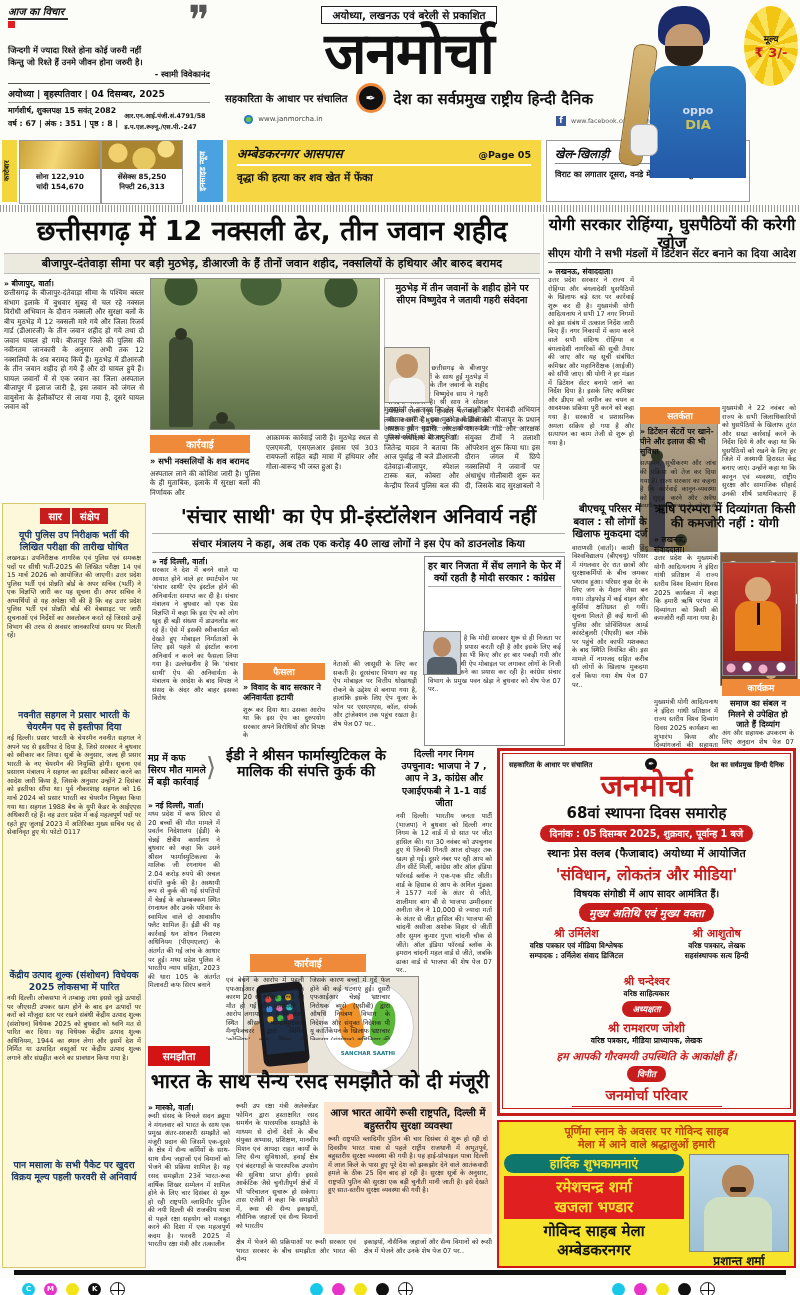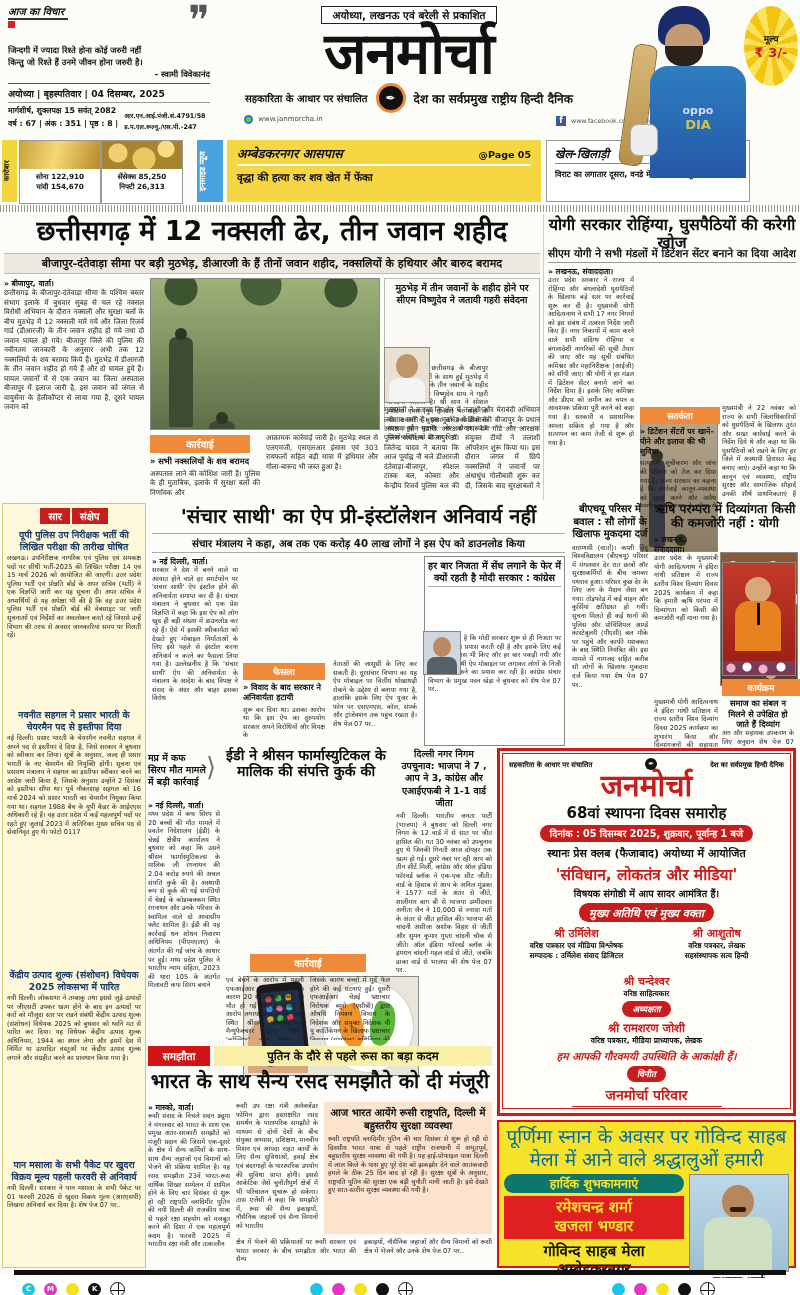--- a/index.html
+++ b/index.html
@@ -59,21 +59,21 @@
       </div>
     </div>
   </div>
 
   <div class="abs" style="left:214px;top:4px;width:390px;height:132px;text-align:center;">
     <div style="display:inline-block;border:1.5px solid #222;padding:1px 10px;font-size:10.5px;font-weight:800;background:#fff;">अयोध्या, लखनऊ एवं बरेली से प्रकाशित</div>
     <div style="font-size:57px;font-weight:800;line-height:1.02;letter-spacing:-1px;">जनमोर्चा</div>
     <div style="display:flex;align-items:center;justify-content:center;gap:8px;margin-top:1px;">
       <span style="font-size:10px;font-weight:800;">सहकारिता के आधार पर संचालित</span>
       <span style="width:24px;height:24px;border-radius:50%;background:#111;border:3px solid #ef8a3a;display:inline-flex;align-items:center;justify-content:center;color:#fff;font-size:12px;">✒</span>
-      <span style="font-size:12px;font-weight:700;">देश का सर्वप्रमुख राष्ट्रीय हिन्दी दैनिक</span>
+      <span style="font-size:15px;font-weight:700;">देश का सर्वप्रमुख राष्ट्रीय हिन्दी दैनिक</span>
     </div>
     <div style="text-align:left;margin-top:2px;margin-left:30px;font-size:7px;color:#444;">
       <span style="display:inline-block;width:9px;height:9px;border-radius:50%;background:radial-gradient(circle,#6cc24a 40%,#2a7ec0 41%);vertical-align:middle;margin-right:3px;"></span>
       <span>www.janmorcha.in</span>
     </div>
   </div>
 
   <div class="abs" style="left:556px;top:116px;width:200px;font-size:6.3px;color:#555;">
     <span style="display:inline-block;width:10px;height:10px;background:#3b5998;color:#fff;font-weight:800;font-size:8px;text-align:center;line-height:10px;vertical-align:middle;margin-right:3px;">f</span>
     <span>www.facebook.com/janmorcha</span>
@@ -189,21 +189,20 @@
     <div>
       <div class="itit">नवनीत सहगल ने प्रसार भारती के चेयरमैन पद से इस्तीफा दिया</div>
       <div class="t65" style="height:230px;">नई दिल्ली। प्रसार भारती के चेयरमैन नवनीत सहगल ने अपने पद से इस्तीफा दे दिया है, जिसे सरकार ने बुधवार को स्वीकार कर लिया। सूत्रों के अनुसार, जल्द ही प्रसार भारती के नए चेयरमैन की नियुक्ति होगी। सूचना एवं प्रसारण मंत्रालय ने सहगल का इस्तीफा स्वीकार करने का आदेश जारी किया है, जिसके अनुसार उन्होंने 2 दिसंबर को इस्तीफा सौंपा था। पूर्व नौकरशाह सहगल को 16 मार्च 2024 को प्रसार भारती का चेयरमैन नियुक्त किया गया था। सहगल 1988 बैच के यूपी कैडर के आईएएस अधिकारी रहे हैं। वह उत्तर प्रदेश में कई महत्वपूर्ण पदों पर रहते हुए जुलाई 2023 में अतिरिक्त मुख्य सचिव पद से सेवानिवृत हुए थे। फोटो 0117</div>
     </div>
     <div>
       <div class="itit">केंद्रीय उत्पाद शुल्क (संशोधन) विधेयक 2025 लोकसभा में पारित</div>
       <div class="t65" style="height:160px;">नयी दिल्ली। लोकसभा ने तम्बाकू तथा इससे जुड़े उत्पादों पर जीएसटी उपकर खत्म होने के बाद इन उत्पादों पर करों को मौजूदा स्तर पर रखने संबंधी केंद्रीय उत्पाद शुल्क (संशोधन) विधेयक 2025 को बुधवार को ध्वनि मत से पारित कर दिया। यह विधेयक केंद्रीय उत्पाद शुल्क अधिनियम, 1944 का स्थान लेगा और इसमें देश में निर्मित या उत्पादित वस्तुओं पर केंद्रीय उत्पाद शुल्क लगाने और संग्रहीत करने का प्रावधान किया गया है।</div>
     </div>
     <div>
       <div class="itit">पान मसाला के सभी पैकेट पर खुदरा विक्रय मूल्य पहली फरवरी से अनिवार्य</div>
-      <div class="t65" style="height:60px;">नयी दिल्ली। सरकार ने पान मसाला के सभी पैकेट पर 01 फरवरी 2026 से खुदरा विक्रय मूल्य (आरएसपी) लिखना अनिवार्य कर दिया है। शेष पेज 07 पर..</div>
     </div>
   </div>
 
   <div class="abs hl ctr" style="left:152px;top:505px;width:413px;font-size:20px;">'संचार साथी' का ऐप प्री-इंस्टॉलेशन अनिवार्य नहीं</div>
   <div class="abs ctr" style="left:152px;top:533px;width:413px;font-size:10.2px;font-weight:800;border-top:1px solid #aaa;border-bottom:1px solid #aaa;padding:2px 0;">संचार मंत्रालय ने कहा, अब तक एक करोड़ 40 लाख लोगों ने इस ऐप को डाउनलोड किया</div>
   <div class="abs" style="left:152px;top:556px;width:86px;height:190px;">
     <div class="dl">» नई दिल्ली, वार्ता।</div>
     <div class="t65" style="height:178px;">सरकार ने देश में बनने वाले या आयात होने वाले हर स्मार्टफोन पर 'संचार साथी' ऐप इंस्टॉल होने की अनिवार्यता समाप्त कर दी है। संचार मंत्रालय ने बुधवार को एक प्रेस विज्ञप्ति में कहा कि इस ऐप को लोग खुद ही बड़ी संख्या में डाउनलोड कर रहे हैं। ऐसे में इसकी स्वीकार्यता को देखते हुए मोबाइल निर्माताओं के लिए इसे पहले से इंस्टॉल करना अनिवार्य न करने का फैसला लिया गया है। उल्लेखनीय है कि 'संचार साथी' ऐप की अनिवार्यता के मंत्रालय के आदेश के बाद विपक्ष ने संसद के अंदर और बाहर इसका विरोध</div>
   </div>
   <div class="abs ph" style="left:243px;top:556px;width:174px;height:98px;background:#e9e5da;">
@@ -318,37 +317,36 @@
       <div style="font-size:7.6px;font-weight:700;">वरिष्ठ पत्रकार, मीडिया प्राध्यापक, लेखक</div>
       <div class="red" style="font-size:10.6px;font-weight:800;font-style:italic;margin-top:4px;">हम आपकी गौरवमयी उपस्थिति के आकांक्षी हैं।</div>
       <div class="pill" style="font-size:8.6px;font-style:italic;">विनीत</div>
       <div class="red" style="font-size:14px;font-weight:800;">जनमोर्चा परिवार</div>
       <div style="border-top:1.5px solid #c81d1d;width:150px;margin:2px auto 3px;"></div>
       <div style="font-size:10.6px;font-weight:800;">सम्पर्क : 7007508124, 9415076966, 05278-222888</div>
     </div>
   </div>
 
   <div class="abs" style="left:148px;top:1046px;width:62px;height:20px;background:#d41414;color:#fff;font-size:10.5px;font-weight:800;text-align:center;line-height:20px;">समझौता</div>
-  <div class="abs ctr" style="left:214px;top:1046px;width:278px;height:20px;background:#f8f0a8;font-size:11.5px;font-weight:800;line-height:20px;">पुतिन के दौरे से पहले रूस का बड़ा कदम</div>
   <div class="abs hl ctr" style="left:148px;top:1070px;width:344px;font-size:20px;">भारत के साथ सैन्य रसद समझौते को दी मंजूरी</div>
   <div class="abs" style="left:148px;top:1102px;width:82px;height:166px;">
     <div class="dl">» मास्को, वार्ता।</div>
     <div class="t65" style="height:156px;">रूसी संसद के निचले सदन ड्यूमा ने मंगलवार को भारत के साथ एक प्रमुख अंतर-सरकारी समझौते को मंजूरी प्रदान की जिसमें एक-दूसरे के क्षेत्र में सैन्य कर्मियों के साथ-साथ सैन्य जहाजों एवं विमानों को भेजने की प्रक्रिया शामिल है। यह रसद समझौता 23वें भारत-रूस वार्षिक शिखर सम्मेलन में शामिल होने के लिए चार दिसंबर से शुरू हो रही राष्ट्रपति व्लादिमीर पुतिन की नयी दिल्ली की राजकीय यात्रा से पहले रक्षा सहयोग को मजबूत करने की दिशा में एक महत्वपूर्ण कदम है। फरवरी 2025 में भारतीय रक्षा मंत्री और तत्कालीन</div>
   </div>
   <div class="abs t65" style="left:236px;top:1102px;width:82px;height:130px;">रूसी उप रक्षा मंत्री अलेक्जेंडर फोमिन द्वारा हस्ताक्षरित रसद समर्थन के पारस्परिक समझौते के माध्यम से दोनों देशों के बीच संयुक्त अभ्यास, प्रशिक्षण, मानवीय मिशन एवं आपदा राहत कार्यों के लिए सैन्य सुविधाओं, हवाई क्षेत्र एवं बंदरगाहों के पारस्परिक उपयोग की सुविधा प्राप्त होगी। इससे आर्कटिक जैसे चुनौतीपूर्ण क्षेत्रों में भी परिचालन सुचारू हो सकेगा। तास एजेंसी ने कहा कि समझौते में, रूस की सैन्य इकाइयों, नौसैनिक जहाजों एवं सैन्य विमानों को भारतीय</div>
   <div class="abs" style="left:324px;top:1102px;width:168px;height:132px;background:#fbe3cd;padding:4px;box-sizing:border-box;">
     <div class="ctr" style="font-size:10px;font-weight:800;line-height:1.3;">आज भारत आयेंगे रूसी राष्ट्रपति, दिल्ली में बहुस्तरीय सुरक्षा व्यवस्था</div>
     <div class="t65" style="margin-top:3px;height:92px;">रूसी राष्ट्रपति व्लादिमीर पुतिन की चार दिसंबर से शुरू हो रही दो दिवसीय भारत यात्रा से पहले राष्ट्रीय राजधानी में अभूतपूर्व, बहुस्तरीय सुरक्षा व्यवस्था की गयी है। यह हाई-प्रोफाइल यात्रा दिल्ली में लाल किले के पास हुए पूरे देश को झकझोर देने वाले आतंकवादी हमले के ठीक 25 दिन बाद हो रही है। सुरक्षा सूत्रों के अनुसार, राष्ट्रपति पुतिन की सुरक्षा एक बड़ी चुनौती मानी जाती है। इसे देखते हुए सात-स्तरीय सुरक्षा व्यवस्था की गयी है।</div>
   </div>
 
   <div class="abs t65" style="left:236px;top:1238px;width:120px;height:30px;">क्षेत्र में भेजने की प्रक्रियाओं पर रूसी सरकार एवं भारत सरकार के बीच समझौता और भारत की सैन्य</div>
   <div class="abs t65" style="left:364px;top:1238px;width:128px;height:30px;">इकाइयों, नौसैनिक जहाजों और सैन्य विमानों को रूसी क्षेत्र में भेजने और उनके शेष पेज 07 पर..</div>
 
   <div class="abs" style="left:497px;top:1120px;width:299px;height:148px;background:#f6e32a;border:2.5px solid #d41414;box-sizing:border-box;padding:3px 5px;">
-    <div class="ctr" style="font-size:19px;font-weight:400;color:#0369a1;line-height:1.2;">
+    <div class="ctr" style="font-size:11px;font-weight:700;color:#c2410c;line-height:1.2;">
       <span>पूर्णिमा स्नान के अवसर पर गोविन्द साहब</span><br>
       <span>मेला में आने वाले श्रद्धालुओं हमारी</span>
     </div>
     <div style="display:flex;gap:5px;margin-top:3px;">
       <div style="width:182px;text-align:center;">
         <div style="background:#0f766e;color:#f6e32a;font-weight:800;font-size:12.5px;border-radius:10px;padding:1px 6px;">हार्दिक शुभकामनाएं</div>
         <div style="background:#e02020;color:#f6e32a;font-weight:800;font-size:15px;line-height:1.3;margin-top:3px;padding:2px;">
           <span>रमेशचन्द्र शर्मा</span><br>
           <span>खजला भण्डार</span>
         </div>

